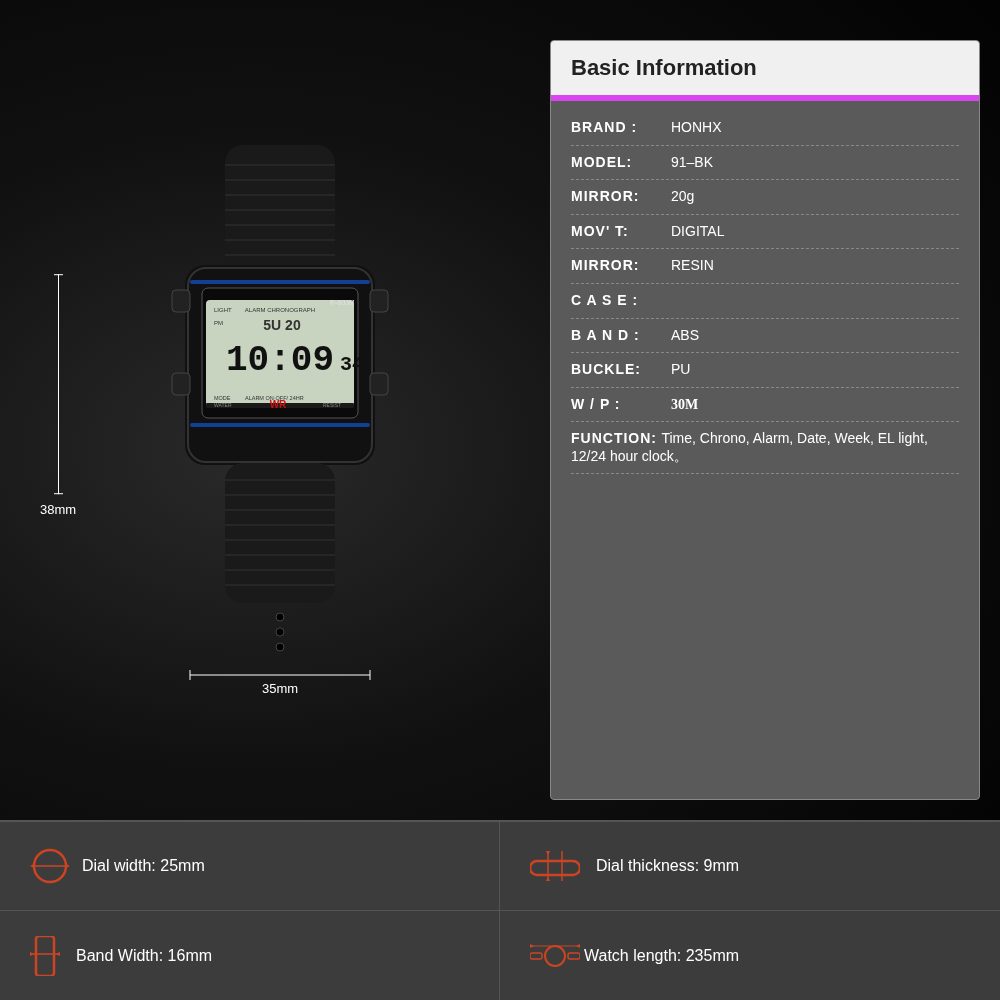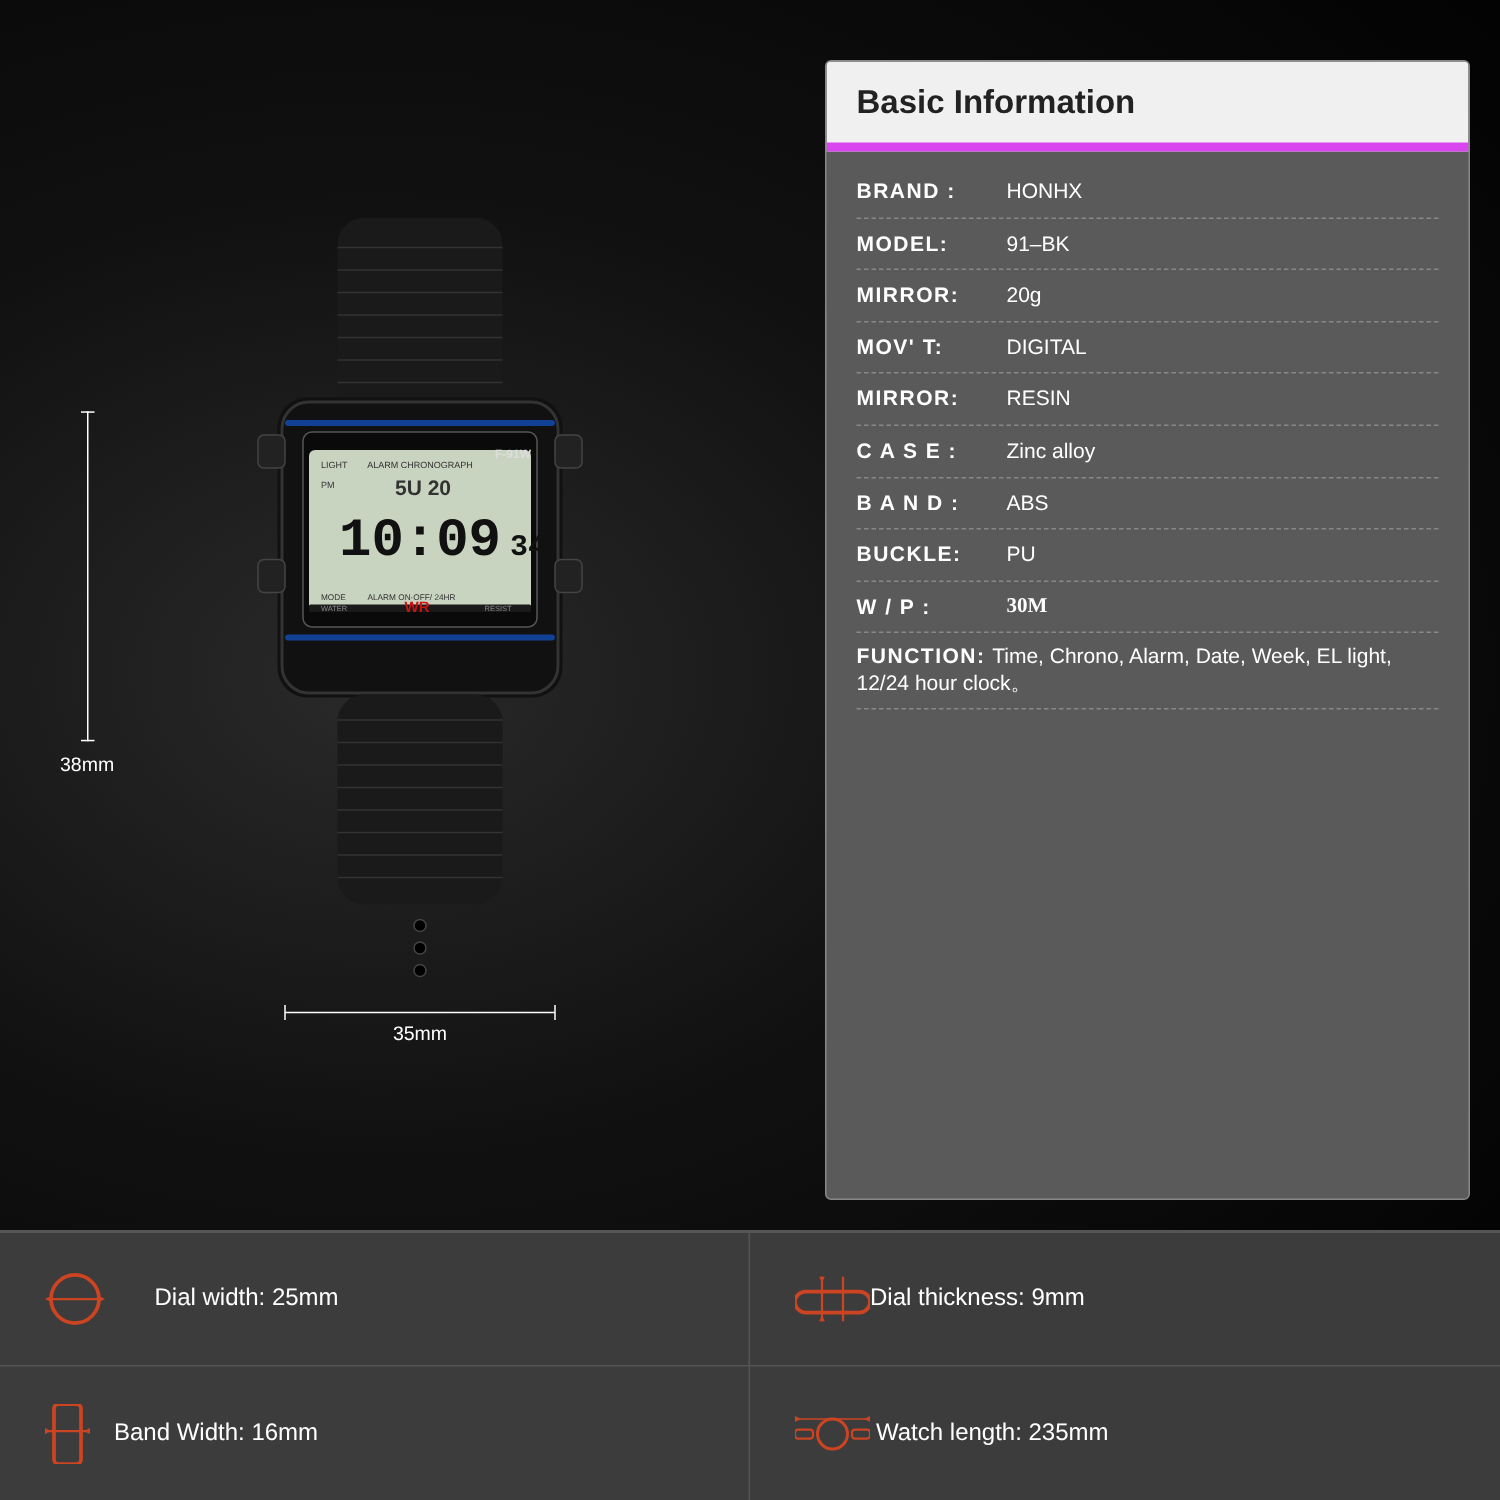--- a/index.html
+++ b/index.html
@@ -252,21 +252,20 @@
         <div class="info-row">
           <span class="info-key">MOV' T:</span>
           <span class="info-val">DIGITAL</span>
         </div>
         <div class="info-row">
           <span class="info-key">MIRROR:</span>
           <span class="info-val">RESIN</span>
         </div>
         <div class="info-row">
           <span class="info-key">C A S E :</span>
-          <span class="info-val">Zinc alloy</span>
         </div>
         <div class="info-row">
           <span class="info-key">B A N D :</span>
           <span class="info-val">ABS</span>
         </div>
         <div class="info-row">
           <span class="info-key">BUCKLE:</span>
           <span class="info-val">PU</span>
         </div>
         <div class="info-row">
@@ -281,31 +280,31 @@
           </div>
         </div>
 
       </div>
     </div>
 
   </div>
 
   <div style="display:grid; grid-template-columns:1fr 1fr; grid-template-rows:1fr 1fr; height:180px; background:#3c3c3c; border-top:2px solid #555;">
 
-    <div style="display:flex; align-items:center; justify-content:flex-start; padding:0 30px; gap:33px; border-right:1px solid #555; border-bottom:1px solid #555;">
+    <div style="display:flex; align-items:center; justify-content:flex-start; padding:0 30px; gap:12px; border-right:1px solid #555; border-bottom:1px solid #555;">
       <svg width="40" height="40" viewBox="0 0 40 40">
         <circle cx="20" cy="20" r="16" fill="none" stroke="#cc4422" stroke-width="2.5"></circle>
         <line x1="4" y1="20" x2="36" y2="20" stroke="#cc4422" stroke-width="1.5"></line>
         <polygon points="4,18 4,22 0,20" fill="#cc4422"></polygon>
         <polygon points="36,18 36,22 40,20" fill="#cc4422"></polygon>
       </svg>
       <span style="color:#fff; font-size:16px;">Dial width:  25mm</span>
     </div>
 
-    <div style="display:flex; align-items:center; justify-content:flex-start; padding:0 30px; border-bottom:1px solid #555;">
+    <div style="display:flex; align-items:center; justify-content:flex-start; padding:0 30px; gap:16px; border-bottom:1px solid #555;">
       <svg width="50" height="30" viewBox="0 0 50 30">
         <rect x="0" y="10" width="50" height="14" rx="7" fill="none" stroke="#cc4422" stroke-width="2.5"></rect>
         <line x1="18" y1="0" x2="18" y2="30" stroke="#cc4422" stroke-width="1.5"></line>
         <line x1="32" y1="0" x2="32" y2="30" stroke="#cc4422" stroke-width="1.5"></line>
         <polygon points="16,0 20,0 18,4" fill="#cc4422"></polygon>
         <polygon points="16,30 20,30 18,26" fill="#cc4422"></polygon>
       </svg>
       <span style="color:#fff; font-size:16px;">Dial thickness:  9mm</span>
     </div>
 

